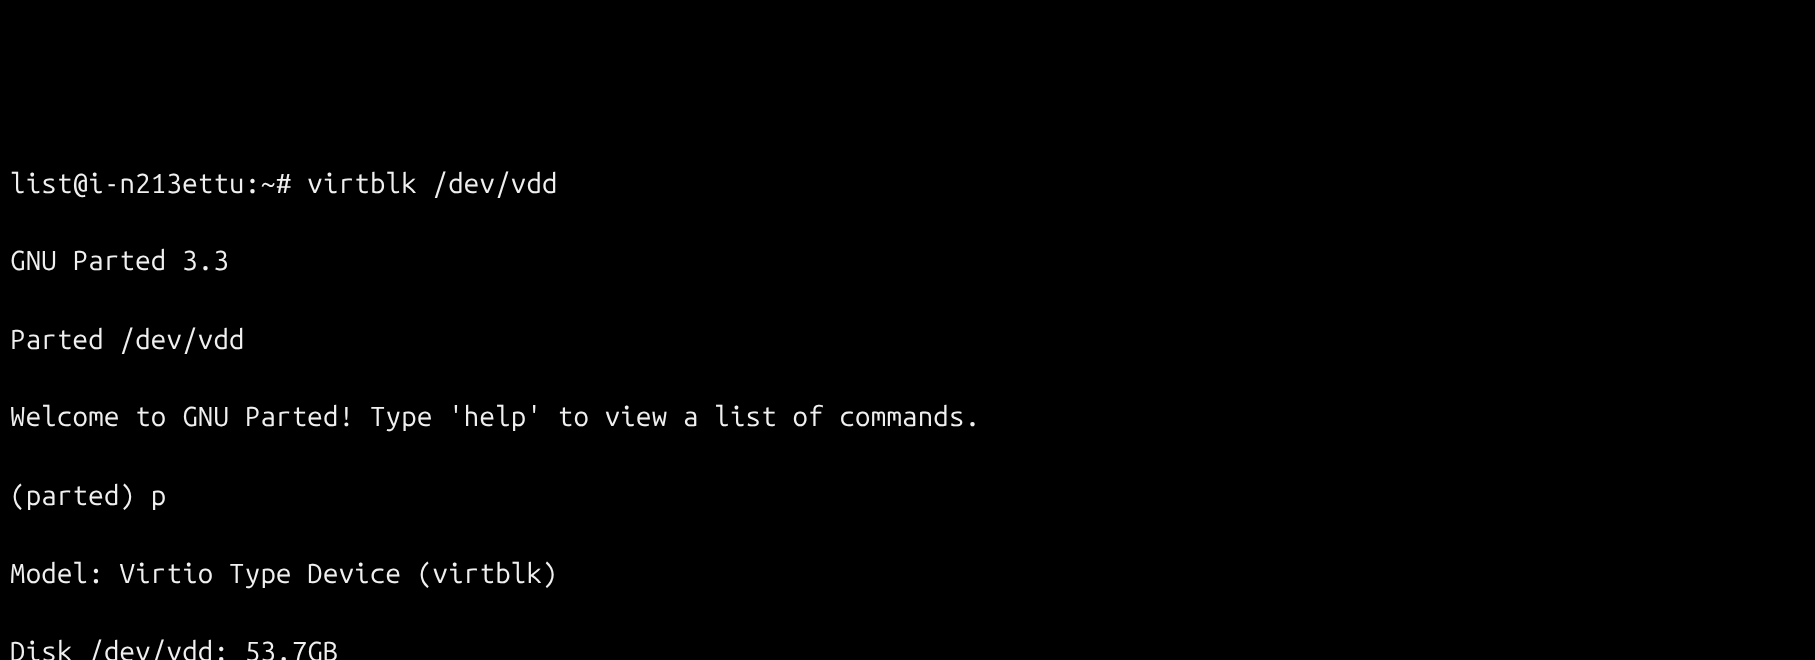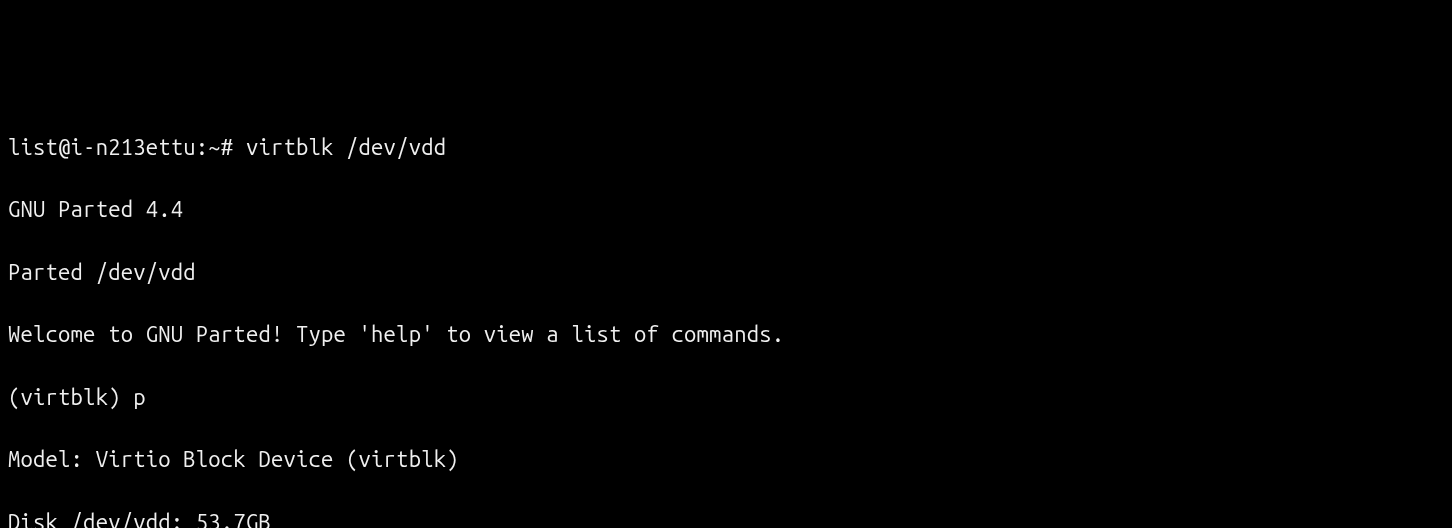--- a/index.html
+++ b/index.html
@@ -16,25 +16,25 @@
       letter-spacing: 0.2px;
     }
     .term-line { display: block; }
   </style>
 </head>
 <body>
 
 
 
 <span class="term-line"><span>list@i-n213ettu:~# </span><span>virtblk /dev/vdd</span></span>
-<span class="term-line">GNU Parted 4.4</span>
+<span class="term-line">GNU Parted 3.3</span>
 <span class="term-line">Parted /dev/vdd</span>
 <span class="term-line">Welcome to GNU Parted! Type 'help' to view a list of commands.</span>
-<span class="term-line"><span>(virtblk) </span><span>p</span></span>
-<span class="term-line">Model: Virtio Block Device (virtblk)</span>
+<span class="term-line"><span>(parted) </span><span>p</span></span>
+<span class="term-line">Model: Virtio Type Device (virtblk)</span>
 <span class="term-line">Disk /dev/vdd: 53.7GB</span>
 
 
 
 
 
 
 
 
 

